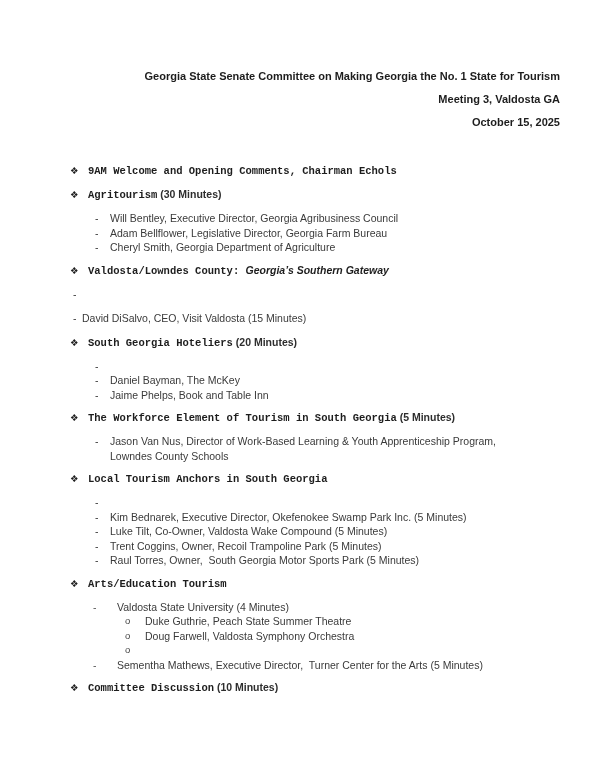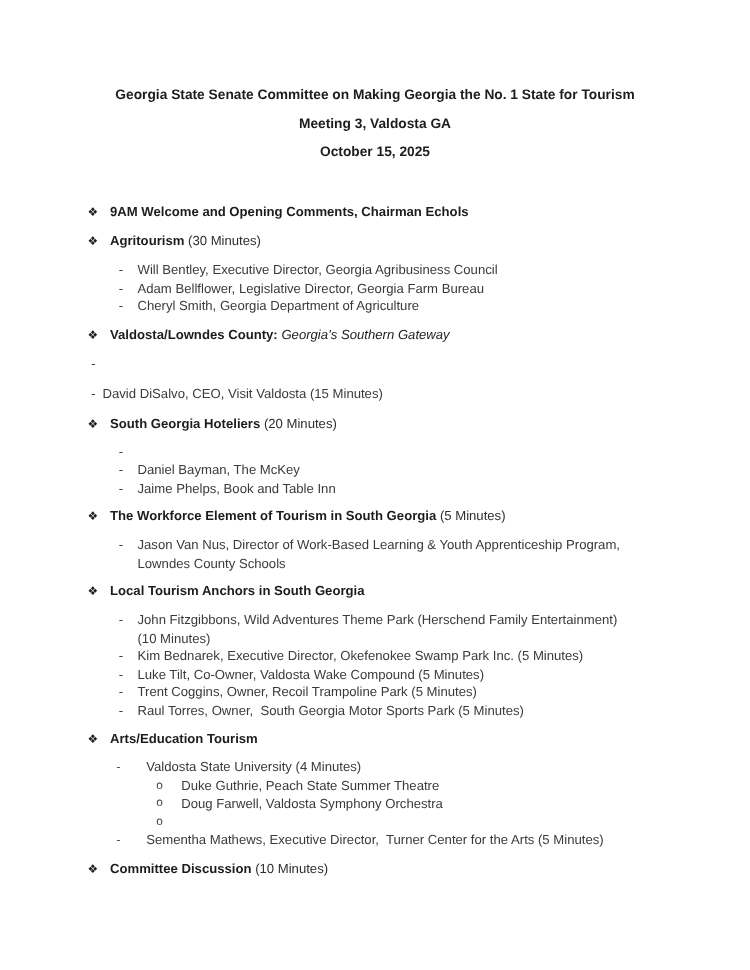--- a/index.html
+++ b/index.html
@@ -7,21 +7,21 @@
     width: 600px; height: 776px;
     background: #ffffff;
     overflow: hidden;
     font-family: "Liberation Sans", sans-serif;
     -webkit-font-smoothing: antialiased;
   }
   .doc { width: 600px; height: 776px; position: relative; }
 
   .titles {
     margin: 65px 40px 29px 40px;
-    text-align: center;
+    text-align: right;
     font-size: 11px;
     font-weight: 700;
     line-height: 23px;
     color: #1d1d1d;
   }
 
   .section { margin-bottom: 8px; }
 
   .sec-title {
     display: flex;
@@ -31,23 +31,23 @@
     line-height: 15px;
     color: #1d1d1d;
     margin-bottom: 8px;
   }
   .sec-bullet {
     flex: none;
     width: 18px;
     font-size: 9.5px;
     color: #1d1d1d;
   }
-  .run-b  { font-weight: 700; }
-  .run-n  { font-weight: 400; color: #2e2e2e; }
-  .run-bi { font-weight: 400; font-style: italic; text-align: right; }
+  .run-b  { font-weight: 700; font-family: Liberation Mono, monospace; }
+  .run-n  { font-weight: 700; color: #2e2e2e; }
+  .run-bi { font-weight: 700; font-style: italic; text-align: right; }
 
   .item {
     display: flex;
     font-size: 10.5px;
     line-height: 14.5px;
     color: #3a3a3a;
     padding-right: 45px;
   }
   .item .marker { flex: none; }
   .item .txt { white-space: pre-wrap; max-width: 414px; }
@@ -148,22 +148,20 @@
         </div>
       </section>
       <section class="section">
         <div class="sec-title">
           <span class="sec-bullet">❖</span>
           <span class="sec-runs"><span class="run-b">Local Tourism Anchors in South Georgia</span></span>
         </div>
         <div class="items">
           <div class="item dash">
             <span class="marker">-</span>
-            <span class="txt">John Fitzgibbons, Wild Adventures Theme Park (Herschend Family Entertainment)
-(10 Minutes)</span>
           </div>
           <div class="item dash">
             <span class="marker">-</span>
             <span class="txt">Kim Bednarek, Executive Director, Okefenokee Swamp Park Inc. (5 Minutes)</span>
           </div>
           <div class="item dash">
             <span class="marker">-</span>
             <span class="txt">Luke Tilt, Co-Owner, Valdosta Wake Compound (5 Minutes)</span>
           </div>
           <div class="item dash">

